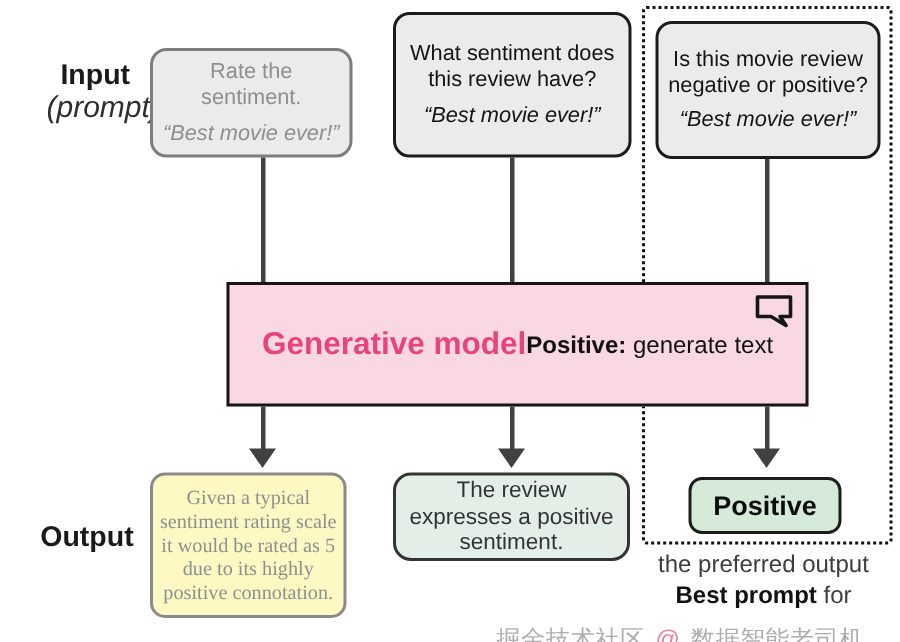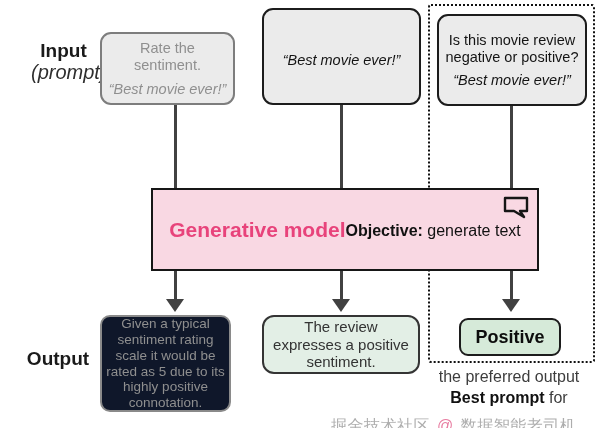--- a/index.html
+++ b/index.html
@@ -39,23 +39,23 @@
   .model{position:absolute;left:151px;top:188px;width:388px;height:83px;
          background:var(--model_bg);border:2.5px solid #161616;
          display:flex;flex-direction:row;justify-content:center;align-items:center;}
   .model .title{color:var(--accent_pink);font-weight:bold;font-size:21px;line-height:1.1;}
   .model .obj{font-size:16px;color:#111;margin-top:2px;}
   .model .obj b{font-weight:bold;}
   .bubble{position:absolute;right:7px;top:6px;}
 
   .outbox{position:absolute;display:flex;flex-direction:column;justify-content:center;
           align-items:center;text-align:center;}
-  .out-a{left:100px;top:315px;width:131px;height:97px;background:#0f172a;
+  .out-a{left:100px;top:315px;width:131px;height:97px;background:#fef9c3;
          border:2.5px solid #8a8a8a;border-radius:10px;color:var(--gray_text);
-         font-size:13.5px;line-height:1.18;font-weight:500;padding:4px 2px;}
+         font-size:13.5px;line-height:1.18;font-weight:500;padding:4px 2px;font-family:Liberation Serif, serif;}
   .out-b{left:262px;top:315px;width:158px;height:59px;background:var(--mint_bg);
          border:2.5px solid #343434;border-radius:12px;color:#333;
          font-size:15px;line-height:1.18;font-weight:500;padding:4px 5px;}
   .out-c{left:459px;top:318px;width:102px;height:38px;background:var(--mint_deep_bg);
          border:2.5px solid var(--dark_border);border-radius:9px;color:#0d0d0d;
          font-size:18px;font-weight:bold;}
 
   .caption{position:absolute;left:420px;top:367px;width:178px;text-align:center;
            font-size:16px;color:#3d3d3d;line-height:1.3;}
   .caption .b{font-weight:bold;color:#111;}
@@ -77,34 +77,35 @@
     <div class="t">Output</div>
   </div>
 
   <div class="dashed-rect"></div>
 
   <div class="inbox gray" style="left:100px;top:32px;width:135px;height:73px;">
     <div class="q">Rate the sentiment.</div>
     <div class="quote">“Best movie ever!”</div>
   </div>
   <div class="inbox dark" style="left:262px;top:8px;width:159px;height:97px;">
+    <div class="q">What sentiment does this review have?</div>
     <div class="quote">“Best movie ever!”</div>
   </div>
   <div class="inbox dark" style="left:437px;top:14px;width:150px;height:92px;">
     <div class="q">Is this movie review negative or positive?</div>
     <div class="quote">“Best movie ever!”</div>
   </div>
 
   <div class="vline" style="left:174px;top:105px;height:83px;"></div>
   <div class="vline" style="left:340px;top:105px;height:83px;"></div>
   <div class="vline" style="left:510px;top:106px;height:82px;"></div>
 
   <div class="model">
     <div class="title">Generative model</div>
-    <div class="obj"><b>Objective:</b><span> generate text</span></div>
+    <div class="obj"><b>Positive:</b><span> generate text</span></div>
     <svg class="bubble" width="27" height="23" viewBox="0 0 27 23">
       <path d="M2 2 h22 v13 h-7 l4 6 -10 -6 h-9 z" fill="none" stroke="#161616" stroke-width="2.4" stroke-linejoin="round"></path>
     </svg>
   </div>
 
   <div class="vline" style="left:174px;top:271px;height:29px;"></div>
   <div class="arrowhead" style="left:166px;top:299px;"></div>
   <div class="vline" style="left:340px;top:271px;height:29px;"></div>
   <div class="arrowhead" style="left:332px;top:299px;"></div>
   <div class="vline" style="left:510px;top:271px;height:29px;"></div>

